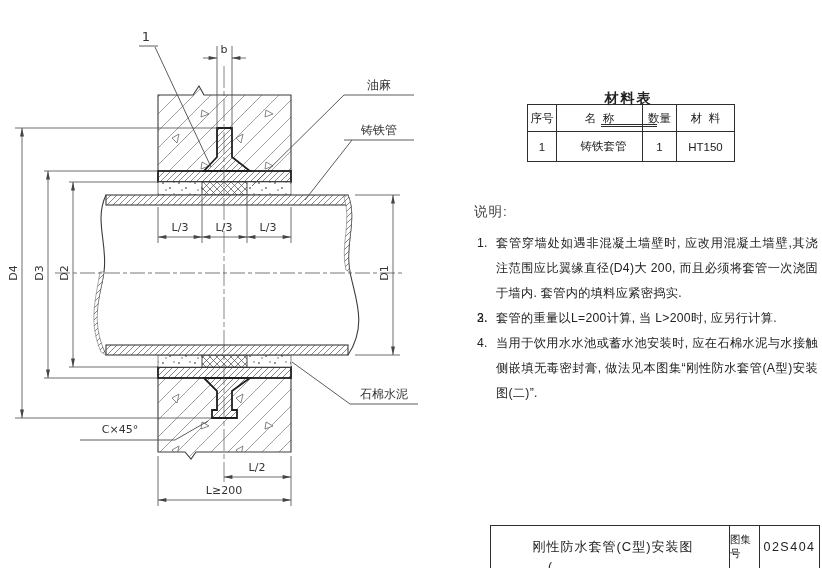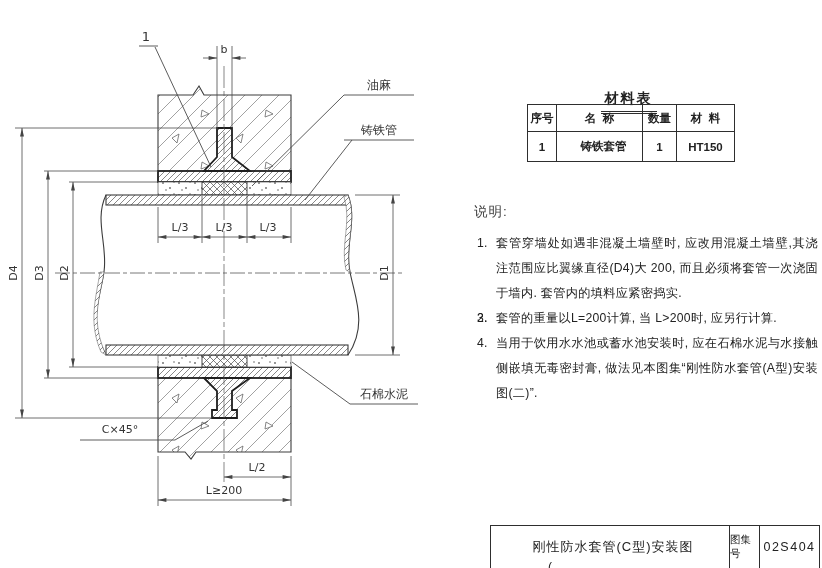--- a/index.html
+++ b/index.html
@@ -8,25 +8,25 @@
     background:#ffffff;
     font-family:"Liberation Sans","DejaVu Sans",sans-serif;
     color:#2b2b2b;
   }
   .stage{position:absolute;left:0;top:0;width:822px;height:568px;}
   svg text{font-family:"DejaVu Sans","Liberation Sans",sans-serif;fill:#333;}
 
   
   .mat-title-wrap{position:absolute;left:527px;top:66px;width:203px;text-align:center;}
   .mat-title{display:inline-block;font-size:14px;font-weight:bold;letter-spacing:2px;
-    padding:0 4px 3px 4px;border-bottom:3px double #2e2e2e;color:#222;margin-top:24px;}
+    padding:0 4px 16px 4px;border-bottom:3px double #2e2e2e;color:#222;margin-top:24px;}
   table.materials{position:absolute;left:527px;top:104px;border-collapse:collapse;
     table-layout:fixed;font-size:11.5px;color:#222;}
   table.materials th,table.materials td{
-    border:1.2px solid #2e2e2e;padding:0;text-align:center;font-weight:bold;
+    border:1.2px solid #2e2e2e;padding:0;text-align:center;font-weight:normal;
     white-space:pre;overflow:hidden;}
   table.materials tr.hdr{height:27px;}
   table.materials tr.row{height:30px;}
   td.name-cell{text-align:left;padding-left:8px !important;}
 
   .notes-heading{position:absolute;left:474px;top:203px;font-size:13.5px;color:#404040;letter-spacing:1px;}
   .notes{position:absolute;left:474px;top:231px;width:344px;}
   .note{position:relative;padding-left:22px;font-size:12.2px;line-height:25px;
     letter-spacing:0.3px;color:#222;text-align:justify;}
   .note .num{position:absolute;left:3px;top:0;}

